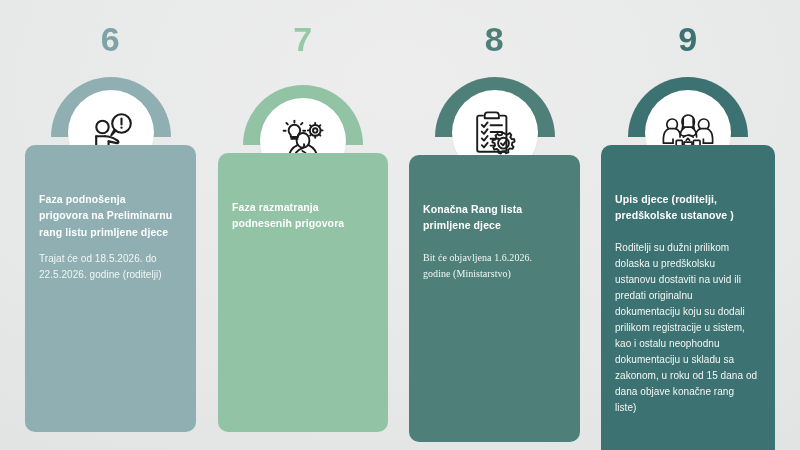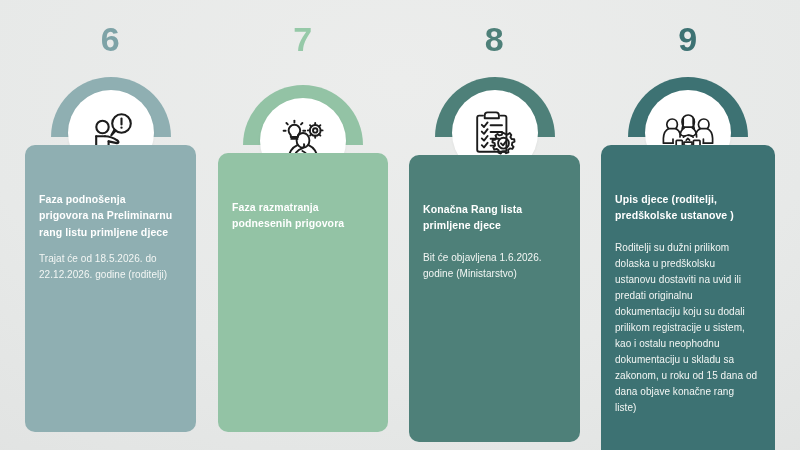--- a/index.html
+++ b/index.html
@@ -106,21 +106,21 @@
   #col-7 .card { top: 153px; height: 279px; }
   #col-8 .card { top: 155px; height: 287px; }
   #col-9 .card { top: 145px; height: 368px; }
 
   #col-6 .card-title { padding-top: 46px; }
   #col-7 .card-title { padding-top: 46px; }
   #col-8 .card-title { padding-top: 46px; }
   #col-9 .card-title { padding-top: 46px; }
 
   .card-body { padding-top: 11px; }
-  #col-8 .card-body { padding-top: 16px; }
+  #col-8 .card-body { padding-top: 16px; font-family: Liberation Serif, serif; }
   #col-9 .card-body { padding-top: 16px; }
 </style>
 </head>
 <body>
 
 <div id="stage">
 
   <div class="col" id="col-6">
     <div class="num" style="color: rgb(126, 163, 167);">6</div>
     <div class="arc" style="background: rgb(143, 175, 178);"></div>
@@ -137,21 +137,21 @@
           <path d="M36.5 11.6 L36.5 17.4"></path>
           <circle cx="36.5" cy="20.7" r="1.15" fill="#1c1c1c" stroke="none"></circle>
         </svg>
       </span>
     </div>
     <div class="card" style="background:#8fafb2;">
       <div class="card-title">Faza podnošenja
 prigovora na Preliminarnu
 rang listu primljene djece</div>
       <div class="card-body">Trajat će od 18.5.2026. do
-22.12.2026. godine (roditelji)</div>
+22.5.2026. godine (roditelji)</div>
     </div>
   </div>
 
   <div class="col" id="col-7">
     <div class="num" style="color: rgb(150, 201, 168);">7</div>
     <div class="arc" style="background: rgb(147, 195, 165);"></div>
     <div class="circle">
       <span>
         <svg width="54" height="52" viewBox="0 0 54 52" fill="none" stroke="#1c1c1c" stroke-width="1.9" stroke-linecap="round" stroke-linejoin="round">
 

